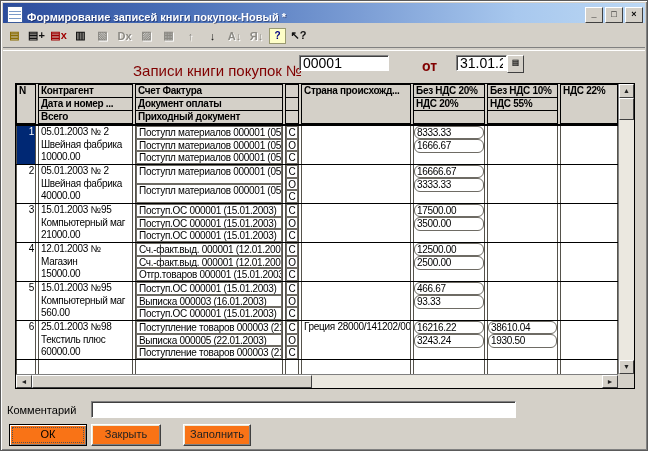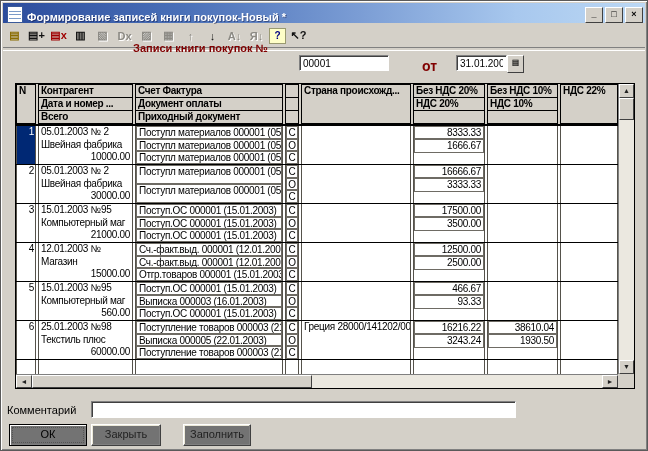--- a/index.html
+++ b/index.html
@@ -22,47 +22,47 @@
   .toolbar{position:absolute;left:4px;top:24px;height:21px;display:flex;align-items:center;gap:3px;}
   .tbi{width:19px;height:18px;display:flex;align-items:center;justify-content:center;
     font-size:11px;font-weight:bold;color:#333;}
   .tbi.dis{color:#8c8a84;text-shadow:1px 1px 0 #fff;}
   .tbi.yel{color:#8a6d00;}
   .tbi.red{color:#a00000;}
   .tbi.blk{color:#111;}
   .tbi.hlp{color:#000080;background:#ffffc8;border:1px solid #9a9a70;width:15px;height:14px;font-size:10px;}
   .sep{position:absolute;left:2px;top:46px;right:2px;height:2px;border-top:1px solid #808080;border-bottom:1px solid #fff;}
   
-  .fh-label{position:absolute;left:132px;top:41px;font-size:11px;font-weight:bold;color:#800000;}
+  .fh-label{position:absolute;left:132px;top:61px;font-size:15px;font-weight:normal;color:#800000;}
   .fh-num{position:absolute;left:298px;top:54px;width:90px;height:16px;}
   .fh-ot{position:absolute;left:421px;top:57px;font-size:14px;font-weight:bold;color:#800000;}
   .fh-date-wrap{position:absolute;left:455px;top:54px;width:68px;height:16px;display:flex;}
   .sunken{background:#fff;border:1px solid;border-color:#808080 #fff #fff #808080;
-    box-shadow:inset 1px 1px 0 #404040;font-size:10px;padding:4px 3px;box-sizing:border-box;
+    box-shadow:inset 1px 1px 0 #404040;font-size:14px;padding:4px 3px;box-sizing:border-box;
     font-family:"Liberation Sans",sans-serif;}
   .fh-date{flex:1;width:50px;}
   .cal-btn{width:15px;height:16px;background:#d4d0c8;border:1px solid;border-color:#fff #404040 #404040 #fff;
     font-size:8px;line-height:13px;text-align:center;}
   
   .tbl{position:absolute;left:14px;top:82px;width:620px;height:306px;display:grid;
     grid-template-columns:1fr 16px;grid-template-rows:1fr 14px;background:#fff;
     border:1px solid #000;box-sizing:border-box;}
   .grid{overflow:hidden;display:flex;flex-direction:column;background:#fff;}
   .hrow,.trow{display:grid;grid-template-columns:20px 95px 148px 14px 110px 72px 71px 1fr;
     column-gap:2px;font-size:10px;letter-spacing:-0.3px;}
   .hrow{height:40px;background:#d4d0c8;font-weight:bold;border-bottom:1px solid #000;flex:0 0 40px;}
   .hcell{border:1px solid #000;overflow:hidden;box-sizing:border-box;background:#d4d0c8;}
   .hl{height:12px;line-height:12px;border-bottom:1px solid #000;padding:0 2px;white-space:nowrap;overflow:hidden;}
   .hl-plain{height:12px;line-height:12px;padding:0 2px;white-space:nowrap;overflow:hidden;}
   .trow{height:38px;flex:0 0 38px;border-top:1px solid #000;background:#fff;}
   .trow:first-of-type{border-top:none;}
   .cell{overflow:hidden;box-sizing:border-box;border-left:1px solid #55524b;border-right:1px solid #55524b;
     display:flex;flex-direction:column;}
   .l,.sub{flex:1 1 0;min-height:0;line-height:12px;white-space:nowrap;overflow:hidden;padding:0 2px;box-sizing:border-box;}
-  .num{text-align:right;}
+  .num{text-align:left;border-radius:6px;}
   .ctr{text-align:center;padding:0;}
   .c2 .sub, .cf .sub:not(:empty), .money.sub:not(:empty){border:1px solid #6e6b64;}
   .ncell{padding:0 1px;text-align:right;line-height:12px;}
   .ncell.sel{background:#002874;color:#fff;}
   .filler{flex:1 1 auto;border-top:1px solid #000;display:grid;
     grid-template-columns:20px 95px 148px 14px 110px 72px 71px 1fr;column-gap:2px;background:#fff;}
   .filler .cell{border-left:1px solid #55524b;border-right:1px solid #55524b;}
   
   .vscroll{display:flex;flex-direction:column;background:#ebe8e0;border-left:1px solid #808080;}
   .sb-btn{flex:0 0 14px;background:#d4d0c8;border:1px solid;border-color:#fff #404040 #404040 #fff;
@@ -71,21 +71,21 @@
   .v-track{flex:1 1 auto;}
   .hscroll{display:flex;background:#ebe8e0;border-top:1px solid #808080;}
   .h-btn{flex:0 0 16px;background:#d4d0c8;border:1px solid;border-color:#fff #404040 #404040 #fff;
     font-size:7px;line-height:11px;text-align:center;color:#222;box-sizing:border-box;}
   .h-thumb{flex:0 0 280px;background:#d4d0c8;border:1px solid;border-color:#fff #404040 #404040 #fff;box-sizing:border-box;}
   .h-track{flex:1 1 auto;}
   .sb-corner{background:#d4d0c8;}
   
   .cm-label{position:absolute;left:6px;top:403px;font-size:11px;color:#000;}
   .cm-input{position:absolute;left:90px;top:400px;width:425px;height:17px;}
-  .btn{position:absolute;top:423px;height:20px;background:#737373;border:1px solid;
+  .btn{position:absolute;top:423px;height:20px;background:#f97316;border:1px solid;
     border-color:#fff #404040 #404040 #fff;box-shadow:inset -1px -1px 0 #808080, inset 1px 1px 0 #ece9d8;
     font-size:11px;font-family:"Liberation Sans",sans-serif;color:#222;text-align:center;line-height:18px;}
   .btn.default{border:1px solid #000;outline:1px dotted #555;outline-offset:-4px;
     box-shadow:inset 1px 1px 0 #fff, inset -1px -1px 0 #808080;color:#000;}
   .b-ok{left:8px;width:76px;}
   .b-close{left:90px;width:68px;}
   .b-fill{left:182px;width:66px;}
 </style>
 </head>
 <body>
@@ -156,21 +156,21 @@
         </div>
         <div class="hcell">
           <div class="hl-plain">Страна происхожд...</div>
         </div>
         <div class="hcell">
           <div class="hl">Без НДС 20%</div>
           <div class="hl">НДС 20%</div>
         </div>
         <div class="hcell">
           <div class="hl">Без НДС 10%</div>
-          <div class="hl">НДС 10%</div>
+          <div class="hl">НДС 55%</div>
         </div>
         <div class="hcell">
           <div class="hl-plain">НДС 22%</div>
         </div>
       </div>
 
       <div class="trow">
         <div class="cell ncell sel">1</div>
         <div class="cell">
           <div class="l">05.01.2003 № 2</div>
@@ -203,21 +203,21 @@
         <div class="cell">
           <div class="sub money num"></div>
         </div>
       </div>
 
       <div class="trow">
         <div class="cell ncell">2</div>
         <div class="cell">
           <div class="l">05.01.2003 № 2</div>
           <div class="l">Швейная фабрика</div>
-          <div class="l num">30000.00</div>
+          <div class="l num">40000.00</div>
         </div>
         <div class="cell c2">
           <div class="sub">Поступл материалов 000001 (05.0</div>
           <div class="sub">Поступл материалов 000001 (05.0</div>
         </div>
         <div class="cell cf">
           <div class="sub ctr">С</div>
           <div class="sub ctr">О</div>
           <div class="sub ctr">С</div>
         </div>

